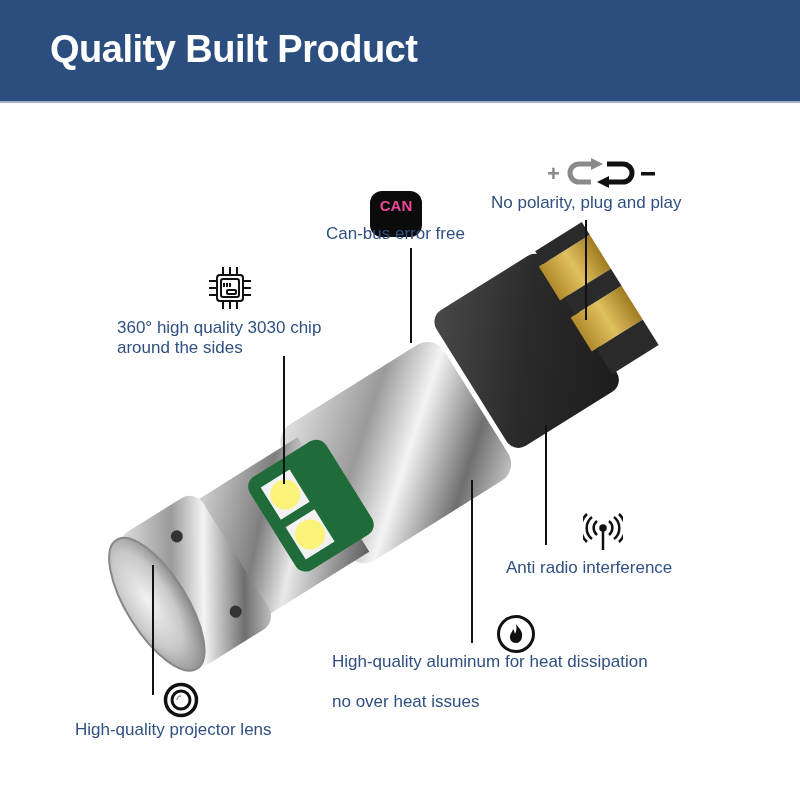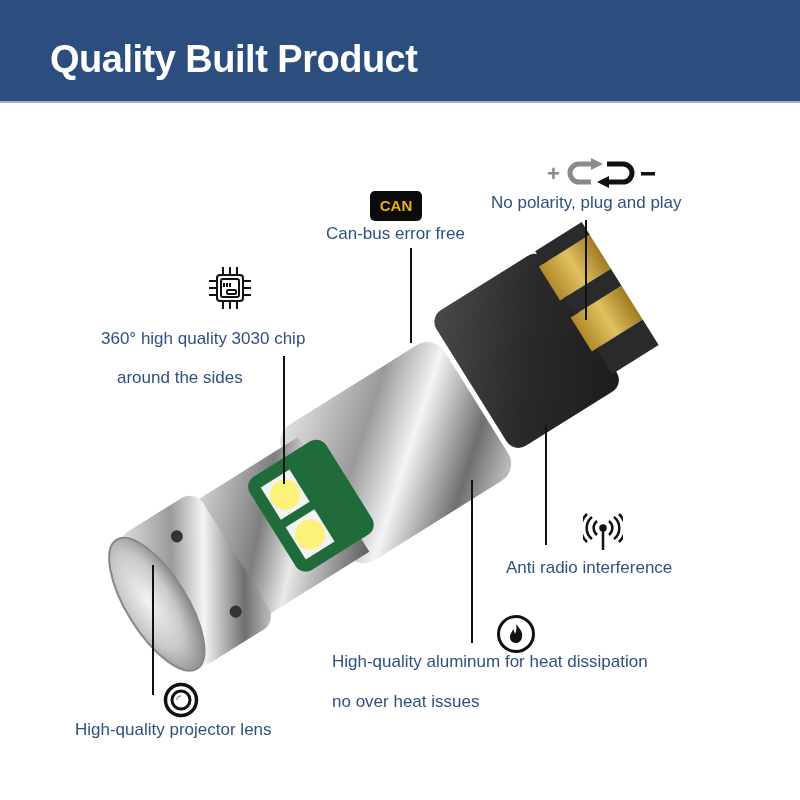--- a/index.html
+++ b/index.html
@@ -1,26 +1,26 @@
 <!DOCTYPE html>
 <html><head>
 <meta charset="utf-8">
 <style>
   html, body { margin:0; padding:0; }
   body { width:800px; height:800px; background:#ffffff; position:relative; overflow:hidden;
          font-family:"Liberation Sans", sans-serif; }
   .header { position:absolute; left:0; top:0; width:800px; height:101px; background:#2c4e7e;
             border-bottom:2px solid #9fb0c6; }
   .header-title { position:absolute; left:50px; top:28px; color:#ffffff; font-size:38px; font-weight:bold;
-                  letter-spacing:-0.5px;margin-top:10px; }
+                  letter-spacing:-0.5px; }
   .label { position:absolute; color:#2f5080; font-size:17px; font-weight:normal; line-height:20px; white-space:nowrap; }
   .leader { position:absolute; background:#111; width:2px; }
   .icon { position:absolute; }
-  .can-badge { position:absolute; left:370px; top:191px; width:52px; height:30px; background:#0b0b0b;
-               border-radius:5px; color:#eab308; font-weight:bold; font-size:15px; text-align:center; line-height:30px; }
+  .can-badge { position:absolute; left:370px; top:191px; width:52px; height:46px; background:#0b0b0b;
+               border-radius:12px; color:#ec4899; font-weight:bold; font-size:15px; text-align:center; line-height:30px; }
   .bulb { position:absolute; left:0; top:0; }
 </style>
 </head>
 <body>
 
 <div class="header">
   <div class="header-title">Quality Built Product</div>
 </div>
 
 <svg class="bulb" width="800" height="800" viewBox="0 0 800 800">
@@ -113,22 +113,22 @@
       <line x1="25" y1="38" x2="25" y2="46"></line>
       <line x1="32" y1="38" x2="32" y2="46"></line>
     <line x1="4" y1="18" x2="12" y2="18"></line>
       <line x1="4" y1="25" x2="12" y2="25"></line>
       <line x1="4" y1="32" x2="12" y2="32"></line>
     <line x1="38" y1="18" x2="46" y2="18"></line>
       <line x1="38" y1="25" x2="46" y2="25"></line>
       <line x1="38" y1="32" x2="46" y2="32"></line>
   </svg>
 </div>
-<div class="label" style="left:101px;top:318px;margin-top:11px;">360° high quality 3030 chip</div>
-<div class="label" style="left:117px;top:338px;margin-top:30px;">around the sides</div>
+<div class="label" style="left:117px;top:318px;">360° high quality 3030 chip</div>
+<div class="label" style="left:117px;top:338px;">around the sides</div>
 <div class="leader" style="left:283px;top:356px;height:128px;"></div>
 
 <div class="leader" style="left:545px;top:425px;height:120px;"></div>
 <div class="icon" style="left:583px;top:512px;width:40px;height:40px;">
   <svg width="40" height="40" viewBox="0 0 40 40" fill="none" stroke="#111" stroke-width="2.5">
     <circle cx="20" cy="16" r="2.5" fill="#111"></circle>
     <line x1="20" y1="18" x2="20" y2="38"></line>
     <path d="M14 9 a9 9 0 0 0 0 14"></path>
       <path d="M26 9 a9 9 0 0 1 0 14"></path>
     <path d="M9 5 a14 14 0 0 0 0 22"></path>

